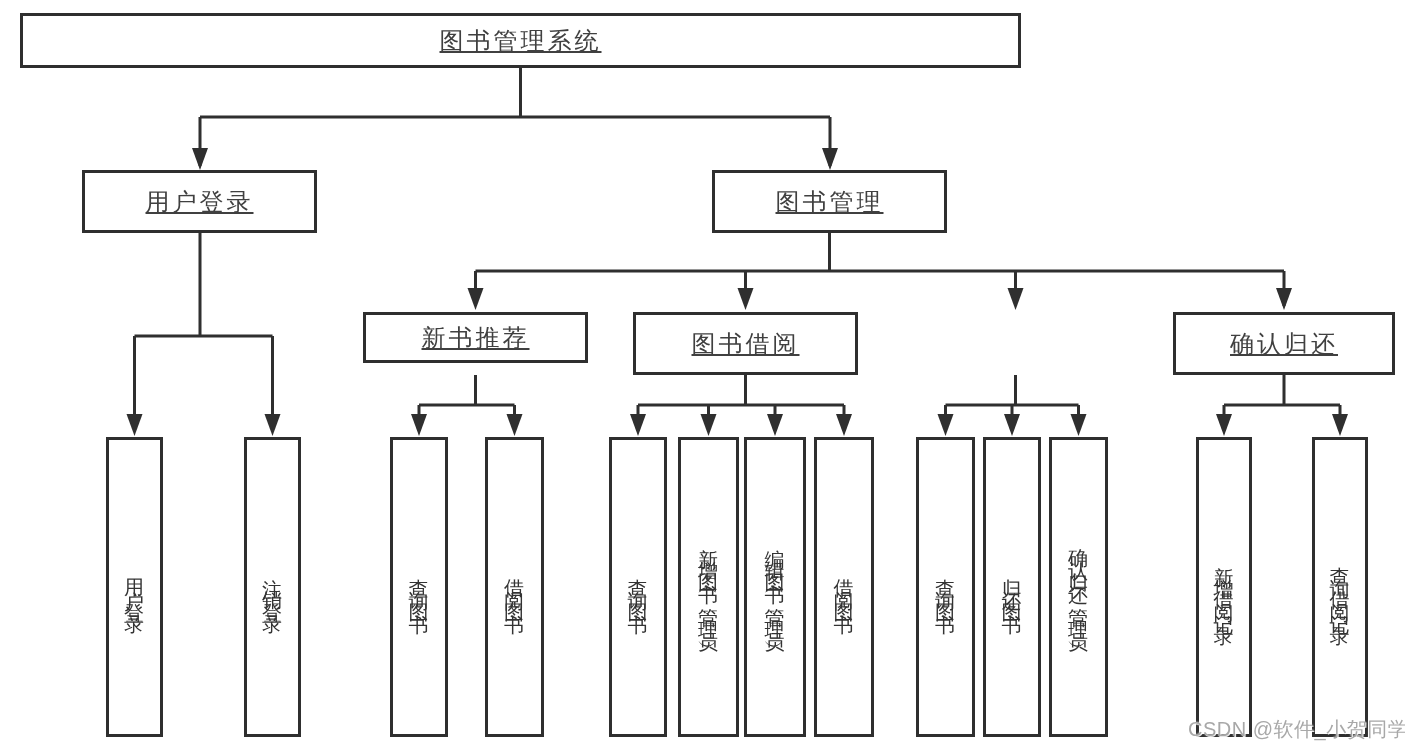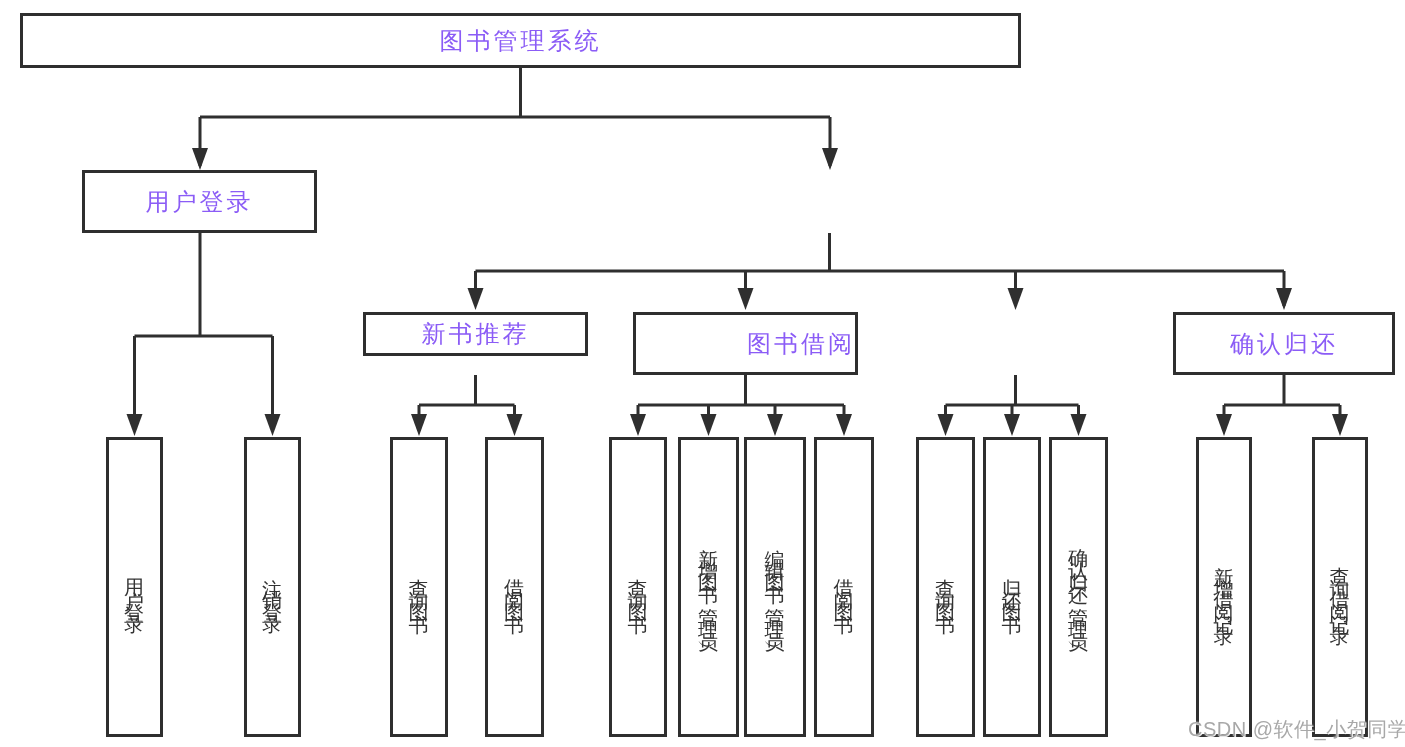--- a/index.html
+++ b/index.html
@@ -7,21 +7,21 @@
     position:relative;width:1405px;height:747px;background:#ffffff;
     font-family:"Liberation Sans","DejaVu Sans",sans-serif;overflow:hidden;
   }
   .wires{position:absolute;left:0;top:0;width:1405px;height:747px;}
   .wires path{stroke:#2f2f2f;stroke-width:3;fill:none;}
   .wires polygon{fill:#2f2f2f;stroke:none;}
   .node{
     position:absolute;box-sizing:border-box;border:3px solid #2f2f2f;background:#ffffff;
     display:flex;align-items:center;justify-content:center;color:#333333;
   }
-  .h-node span{font-size:24px;letter-spacing:3px;white-space:nowrap;color:#8b5cf6;}
+  .h-node span{font-size:24px;letter-spacing:3px;white-space:nowrap;color:#404040;text-decoration:underline;}
   .v-node span{
     writing-mode:vertical-rl;
     font-size:20px;letter-spacing:12px;line-height:1;color:#333333;white-space:nowrap;
   }
   .watermark{
     position:absolute;left:1188px;top:716px;white-space:nowrap;
     font-size:20px;letter-spacing:0.5px;color:rgba(163,163,163,0.95);
     text-shadow:0 0 2px #ffffff,1px 1px 0 rgba(255,255,255,0.85);
   }
 </style>
@@ -60,25 +60,28 @@
     <polygon points="1340,436 1332,414 1348,414"></polygon>
   </svg>
 
   <div class="node h-node" style="left:20px;top:13px;width:1001px;height:55px;">
     <span>图书管理系统</span>
   </div>
 
   <div class="node h-node" style="left:82px;top:170px;width:235px;height:63px;">
     <span>用户登录</span>
   </div>
+  <div class="node h-node" style="left:712px;top:170px;width:235px;height:63px;">
+    <span>图书管理</span>
+  </div>
 
-  <div class="node h-node" style="left:363px;top:312px;width:225px;height:44px;">
+  <div class="node h-node" style="left:363px;top:312px;width:225px;height:51px;">
     <span>新书推荐</span>
   </div>
-  <div class="node h-node" style="left:633px;top:312px;width:225px;height:63px;justify-content:flex-end;">
+  <div class="node h-node" style="left:633px;top:312px;width:225px;height:63px;">
     <span>图书借阅</span>
   </div>
   <div class="node h-node" style="left:1173px;top:312px;width:222px;height:63px;">
     <span>确认归还</span>
   </div>
 
   <div class="node v-node" style="left:106px;top:437px;width:57px;height:300px;">
     <span>用户登录</span>
   </div>
   <div class="node v-node" style="left:244px;top:437px;width:57px;height:300px;">

